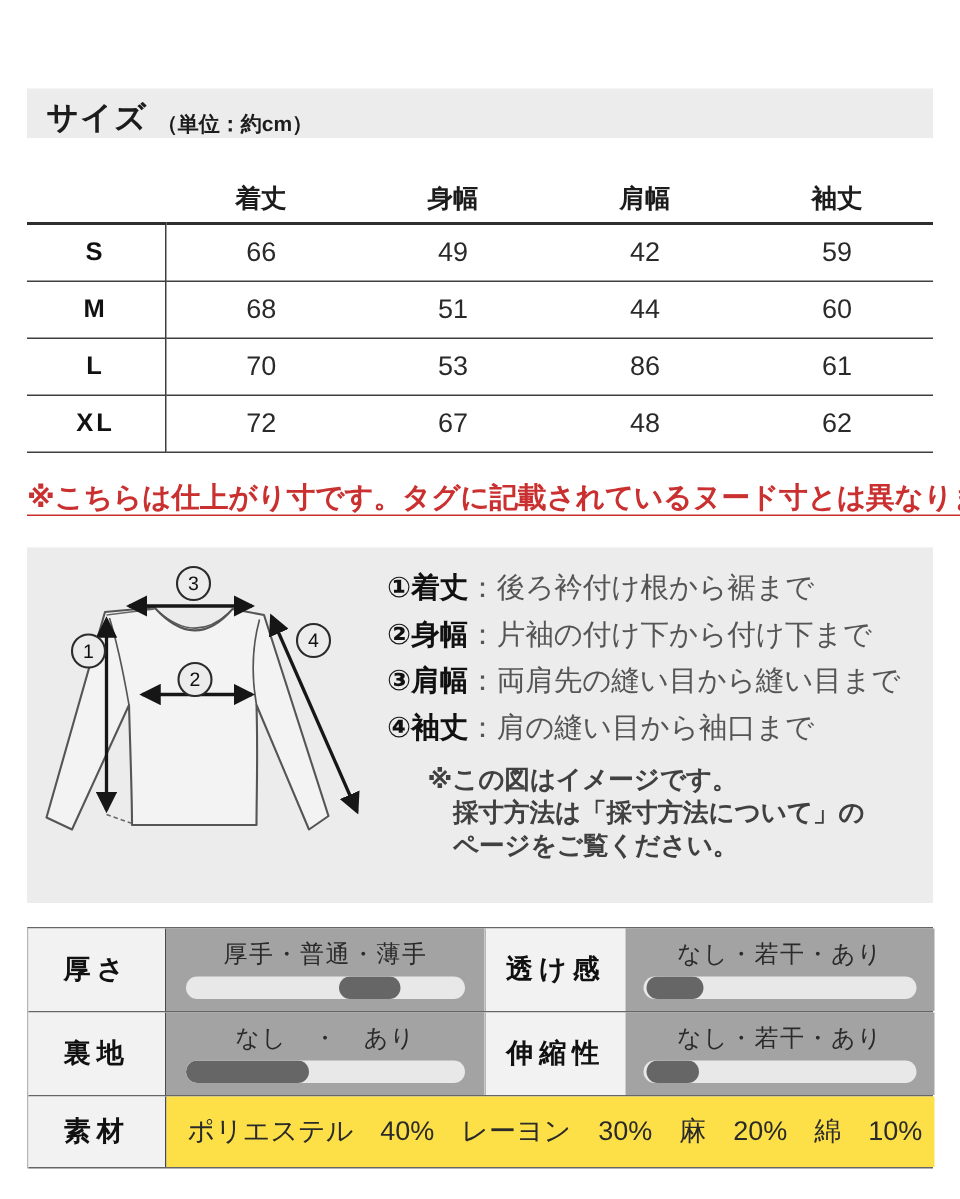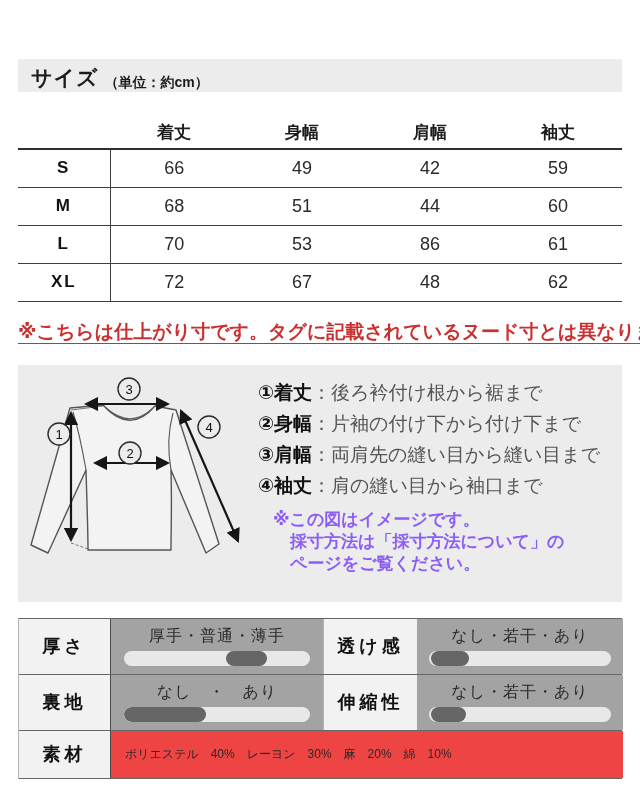--- a/index.html
+++ b/index.html
@@ -31,40 +31,40 @@
   .note-red { margin-top:17px; color:#c9302f; font-weight:bold; font-size:19px; white-space:nowrap;
               text-decoration:underline; text-underline-offset:5px; text-decoration-thickness:1px; }
 
   
   .panel { margin-top:20px; height:237px; background:#ececec; display:flex; }
   .panel svg { width:240px; height:237px; flex:0 0 auto; }
   .legend { padding-top:18px; flex:1; }
   .legend-row { font-size:19px; line-height:1; margin-bottom:12px; white-space:nowrap; }
   .legend-label { font-weight:bold; color:#111; }
   .legend-desc { color:#555; }
-  .fig-note { margin-top:14px; margin-left:15px; color:#8b5cf6; font-weight:bold;
+  .fig-note { margin-top:14px; margin-left:27px; color:#404040; font-weight:bold;
               font-size:17px; line-height:22px; white-space:nowrap; }
   .fig-note .indent { padding-left:17px; }
 
   
   .spec { margin-top:16px; border-top:1px solid #666; border-left:1px solid #b5b5b5; }
   .spec-row { display:grid; grid-template-columns:92px 212px 94px 206px; border-bottom:1px solid #666; }
   .spec-row.mat { grid-template-columns:92px 512px; }
   .cell { display:flex; align-items:center; justify-content:center; }
   .lbl { background:#f2f2f2; font-weight:bold; font-size:18px; letter-spacing:4px;
          height:55px; color:#111; }
   .spec-row.mat .lbl { height:47px; }
   .lbl-l { border-right:1px solid #4a4a4a; }
   .lbl-r { border-left:1px solid #b5b5b5; }
   .val { flex-direction:column; justify-content:center; background:#a3a3a3; }
   .scale { font-size:16px; letter-spacing:1px; color:#2a2a2a; white-space:nowrap; }
   .track { position:relative; width:88%; height:15px; border-radius:8px; background:#e8e8e8; margin-top:4px; overflow:hidden; }
   .pill { position:absolute; top:0; height:15px; border-radius:8px; background:#666; }
-  .mat-val { justify-content:flex-start; padding-left:14px; font-size:12px; white-space:nowrap;
-             color:#2a2a2a; background:#ef4444; }
+  .mat-val { justify-content:flex-start; padding-left:14px; font-size:18px; white-space:nowrap;
+             color:#2a2a2a; background:#fde047; }
 </style>
 </head>
 <body>
 
 <div class="wrap">
 
   <div class="title-bar">
     <span class="title-text">サイズ</span>
     <span class="title-unit">（単位：約cm）</span>
   </div>

